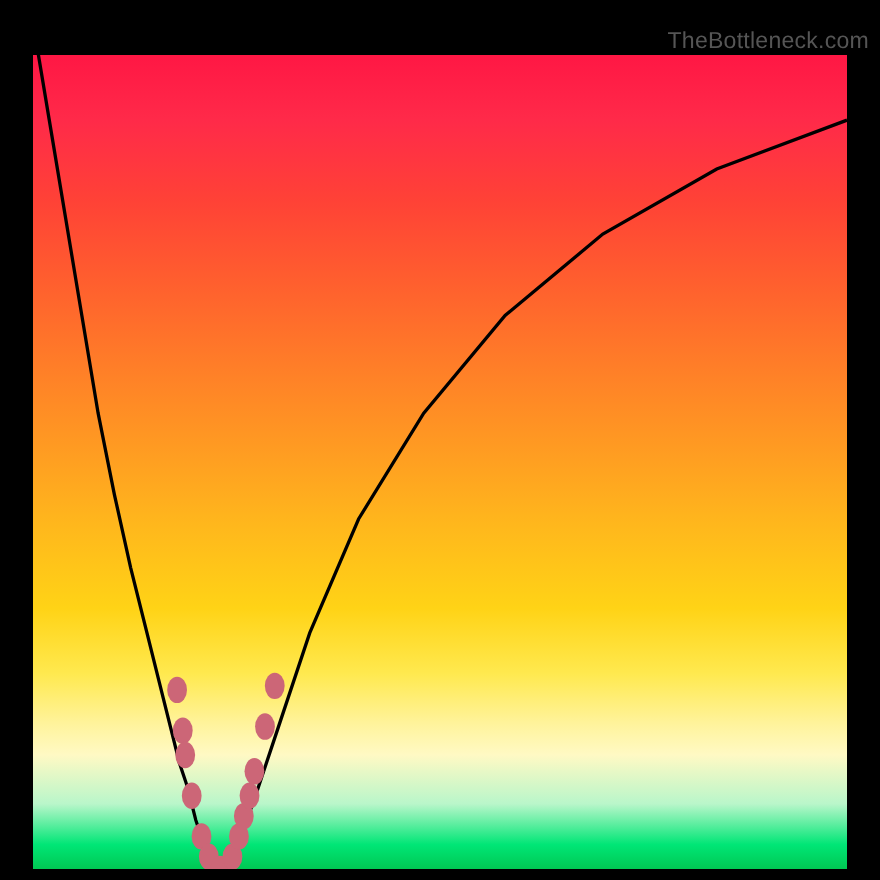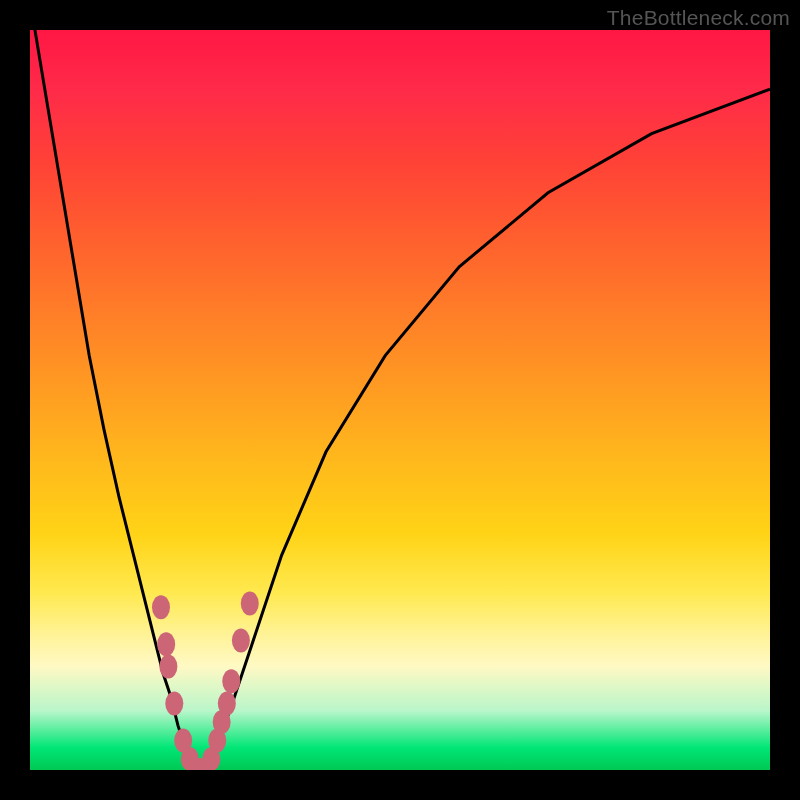--- a/index.html
+++ b/index.html
@@ -9,20 +9,21 @@
     height: 800px;
     overflow: hidden;
     background: #000;
     font-family: Arial, Helvetica, sans-serif;
   }
   .frame {
     position: relative;
     width: 800px;
     height: 600px;
     background: #000;
+    margin-top: 20px;
   }
   .plot-area {
     position: absolute;
     left: 30px;
     top: 30px;
     width: 740px;
     height: 740px;
     
     background: linear-gradient(to bottom,
       #ff1744 0%,

